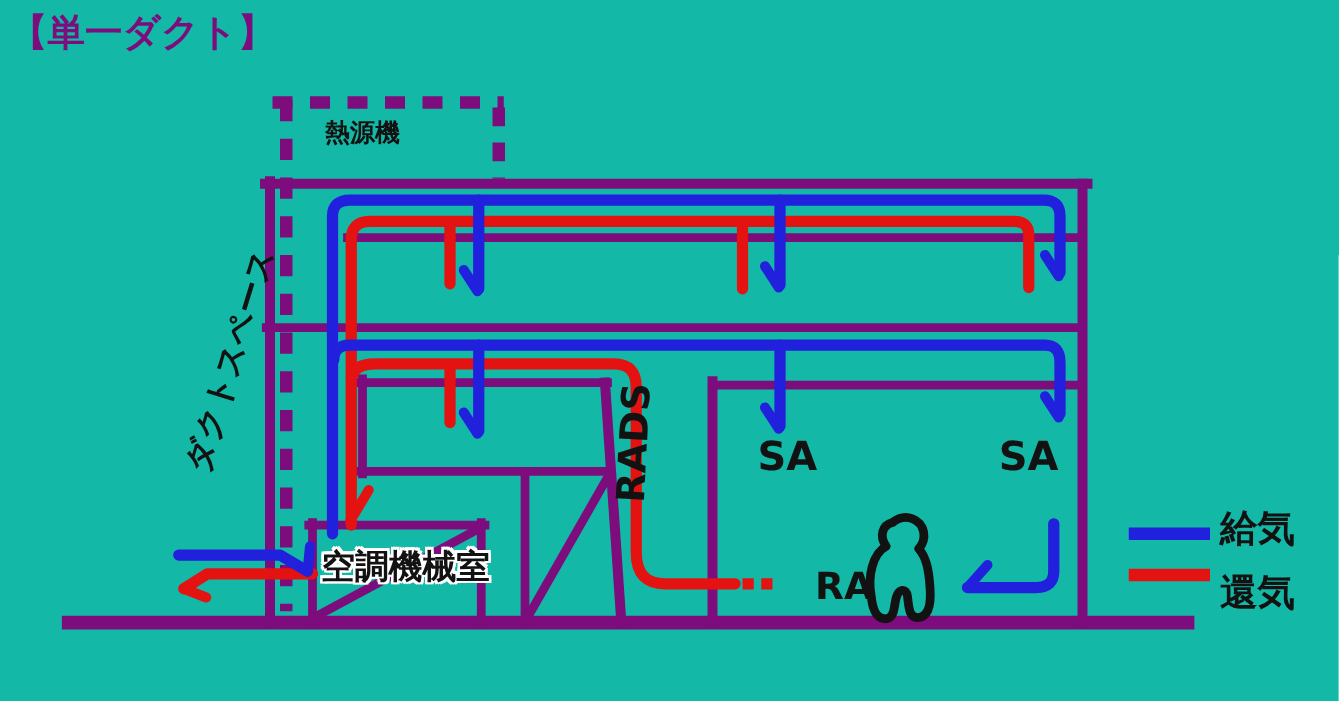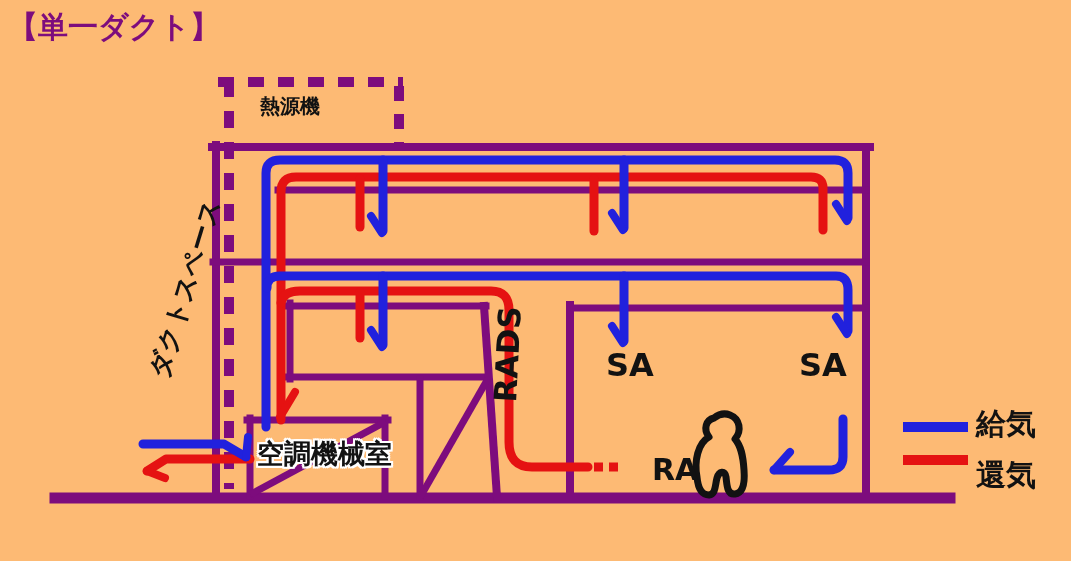--- a/index.html
+++ b/index.html
@@ -1,16 +1,16 @@
 <!DOCTYPE html>
 <html style="--purple: #7d0c7d; --blue: #2121dd; --red: #e51212; --ink: #121212;"><head>
 <meta charset="utf-8">
 <style>
   html,body{margin:0;padding:0;background:#ffffff;}
-  #stage{position:relative;width:1071px;height:561px;background:#fdba74;overflow:hidden;
+  #stage{position:relative;width:1071px;height:561px;background:#14b8a6;overflow:hidden;
          font-family:"DejaVu Sans","Liberation Sans",sans-serif;}
   #diagram-svg{position:absolute;left:0;top:0;}
   .lbl{position:absolute;font-weight:bold;color:var(--ink);white-space:nowrap;line-height:1;}
   .purple-text{color:var(--purple);}
   .stroke-purple{stroke:var(--purple);fill:none;}
   .stroke-blue{stroke:var(--blue);fill:none;}
   .stroke-red{stroke:var(--red);fill:none;}
   .stroke-ink{stroke:var(--ink);fill:none;}
   .rot{transform-origin:left bottom;}
   .halo{text-shadow:-2px 0 0 #fff,2px 0 0 #fff,0 -2px 0 #fff,0 2px 0 #fff,

